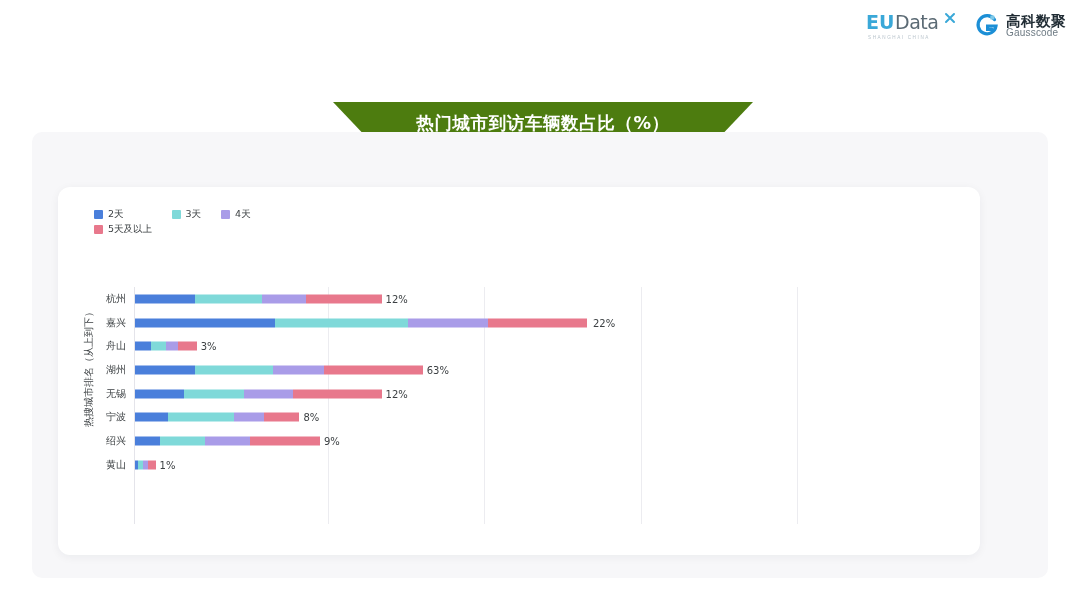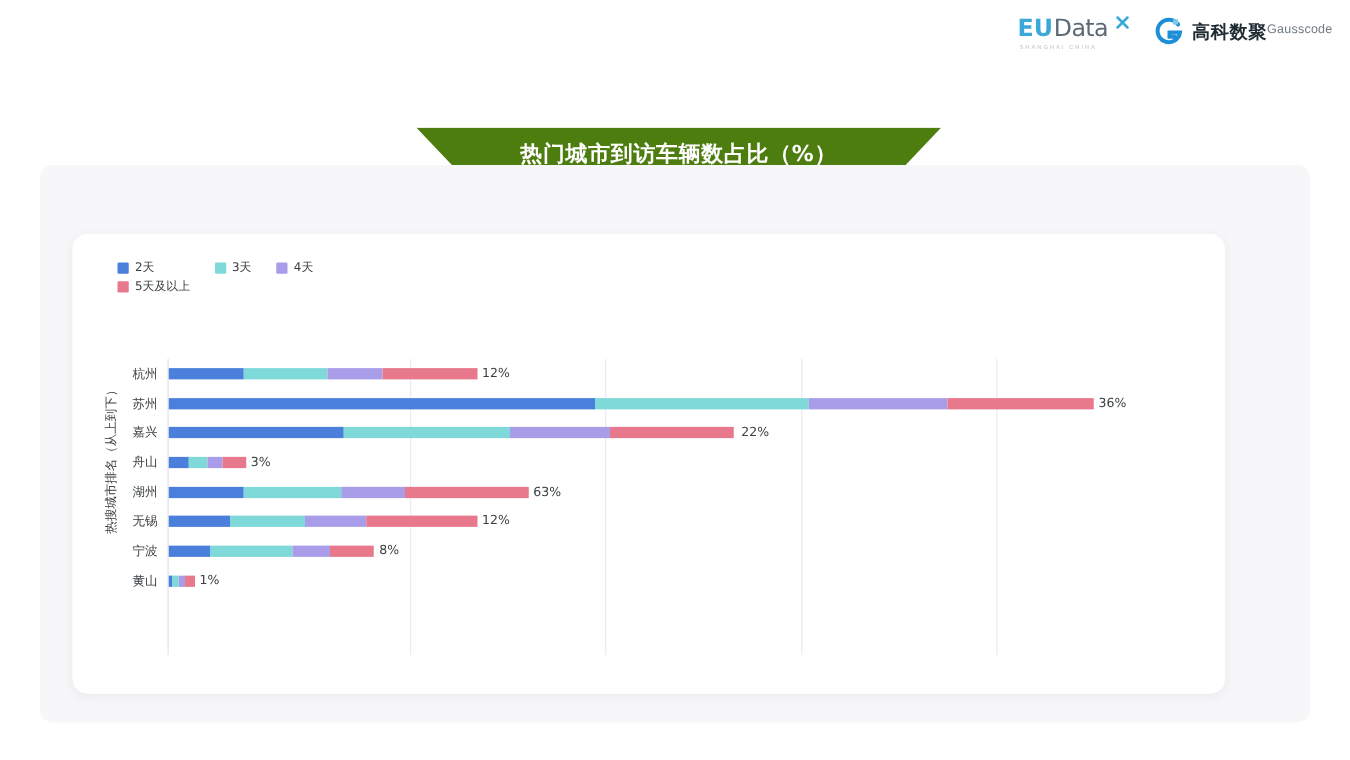--- a/index.html
+++ b/index.html
@@ -11,21 +11,21 @@
   }
   #root { position: relative; width: 1080px; height: 608px; background: #ffffff; }
 
   
   .brand-bar { position: absolute; top: 12px; right: 14px; display: flex; align-items: center; gap: 16px; }
   .evdata { display: flex; flex-direction: column; align-items: flex-start; position: relative; }
   .evdata-word { display: flex; align-items: baseline; }
   .evdata-word svg { display: block; }
   .evdata-sub { font-size: 4.6px; letter-spacing: 1.6px; color: #b9c4cc; margin-top: 1px; margin-left: 2px; }
   .gauss { display: flex; align-items: center; gap: 6px; }
-  .gauss-text { display: flex; line-height: 1.02; }
+  .gauss-text { display: flex; flex-direction: column; line-height: 1.02; }
   .gauss-cn { font-size: 14.5px; font-weight: bold; color: #1f2b33; letter-spacing: .5px; }
   .gauss-en { font-size: 10px; color: #6d7a83; letter-spacing: .2px; }
 
   
   .banner-wrap { position: absolute; left: 333px; top: 102px; width: 420px; height: 42px; }
   .banner {
     width: 100%; height: 100%;
     background: #4d7c0f;
     clip-path: polygon(0 0, 100% 0, 90.5% 100%, 9.5% 100%);
     display: flex; align-items: center; justify-content: center;
@@ -156,30 +156,20 @@
             <div class="row-label">杭州</div>
             <div class="bar">
               <div class="seg" style="width: 59.595px; background: rgb(74, 127, 219);"></div>
               <div class="seg" style="width: 67.815px; background: rgb(127, 217, 217);"></div>
               <div class="seg" style="width: 43.155px; background: rgb(169, 156, 232);"></div>
               <div class="seg" style="width: 76.035px; background: rgb(232, 120, 140);"></div>
             </div>
             <div class="bar-value" style="left: 327.6px;">12%</div>
           </div>
           <div class="row">
-            <div class="row-label">苏州</div>
-            <div class="bar">
-              <div class="seg" style="width: 341.13px; background: rgb(74, 127, 219);"></div>
-              <div class="seg" style="width: 170.565px; background: rgb(127, 217, 217);"></div>
-              <div class="seg" style="width: 110.97px; background: rgb(169, 156, 232);"></div>
-              <div class="seg" style="width: 117.135px; background: rgb(232, 120, 140);"></div>
-            </div>
-            <div class="bar-value" style="left: 820.8px;">36%</div>
-          </div>
-          <div class="row">
             <div class="row-label">嘉兴</div>
             <div class="bar">
               <div class="seg" style="width: 139.74px; background: rgb(74, 127, 219);"></div>
               <div class="seg" style="width: 133.575px; background: rgb(127, 217, 217);"></div>
               <div class="seg" style="width: 80.145px; background: rgb(169, 156, 232);"></div>
               <div class="seg" style="width: 98.64px; background: rgb(232, 120, 140);"></div>
             </div>
             <div class="bar-value" style="left: 535px;">22%</div>
           </div>
           <div class="row">
@@ -216,20 +206,30 @@
             <div class="row-label">宁波</div>
             <div class="bar">
               <div class="seg" style="width: 32.88px; background: rgb(74, 127, 219);"></div>
               <div class="seg" style="width: 65.76px; background: rgb(127, 217, 217);"></div>
               <div class="seg" style="width: 30.825px; background: rgb(169, 156, 232);"></div>
               <div class="seg" style="width: 34.935px; background: rgb(232, 120, 140);"></div>
             </div>
             <div class="bar-value" style="left: 245.4px;">8%</div>
           </div>
           <div class="row">
+            <div class="row-label">绍兴</div>
+            <div class="bar">
+              <div class="seg" style="width: 24.66px; background: rgb(74, 127, 219);"></div>
+              <div class="seg" style="width: 45.21px; background: rgb(127, 217, 217);"></div>
+              <div class="seg" style="width: 45.21px; background: rgb(169, 156, 232);"></div>
+              <div class="seg" style="width: 69.87px; background: rgb(232, 120, 140);"></div>
+            </div>
+            <div class="bar-value" style="left: 265.95px;">9%</div>
+          </div>
+          <div class="row">
             <div class="row-label">黄山</div>
             <div class="bar">
               <div class="seg" style="width: 3.0825px; background: rgb(74, 127, 219);"></div>
               <div class="seg" style="width: 5.1375px; background: rgb(127, 217, 217);"></div>
               <div class="seg" style="width: 5.1375px; background: rgb(169, 156, 232);"></div>
               <div class="seg" style="width: 7.1925px; background: rgb(232, 120, 140);"></div>
             </div>
             <div class="bar-value" style="left: 101.55px;">1%</div>
           </div>
         </div>

